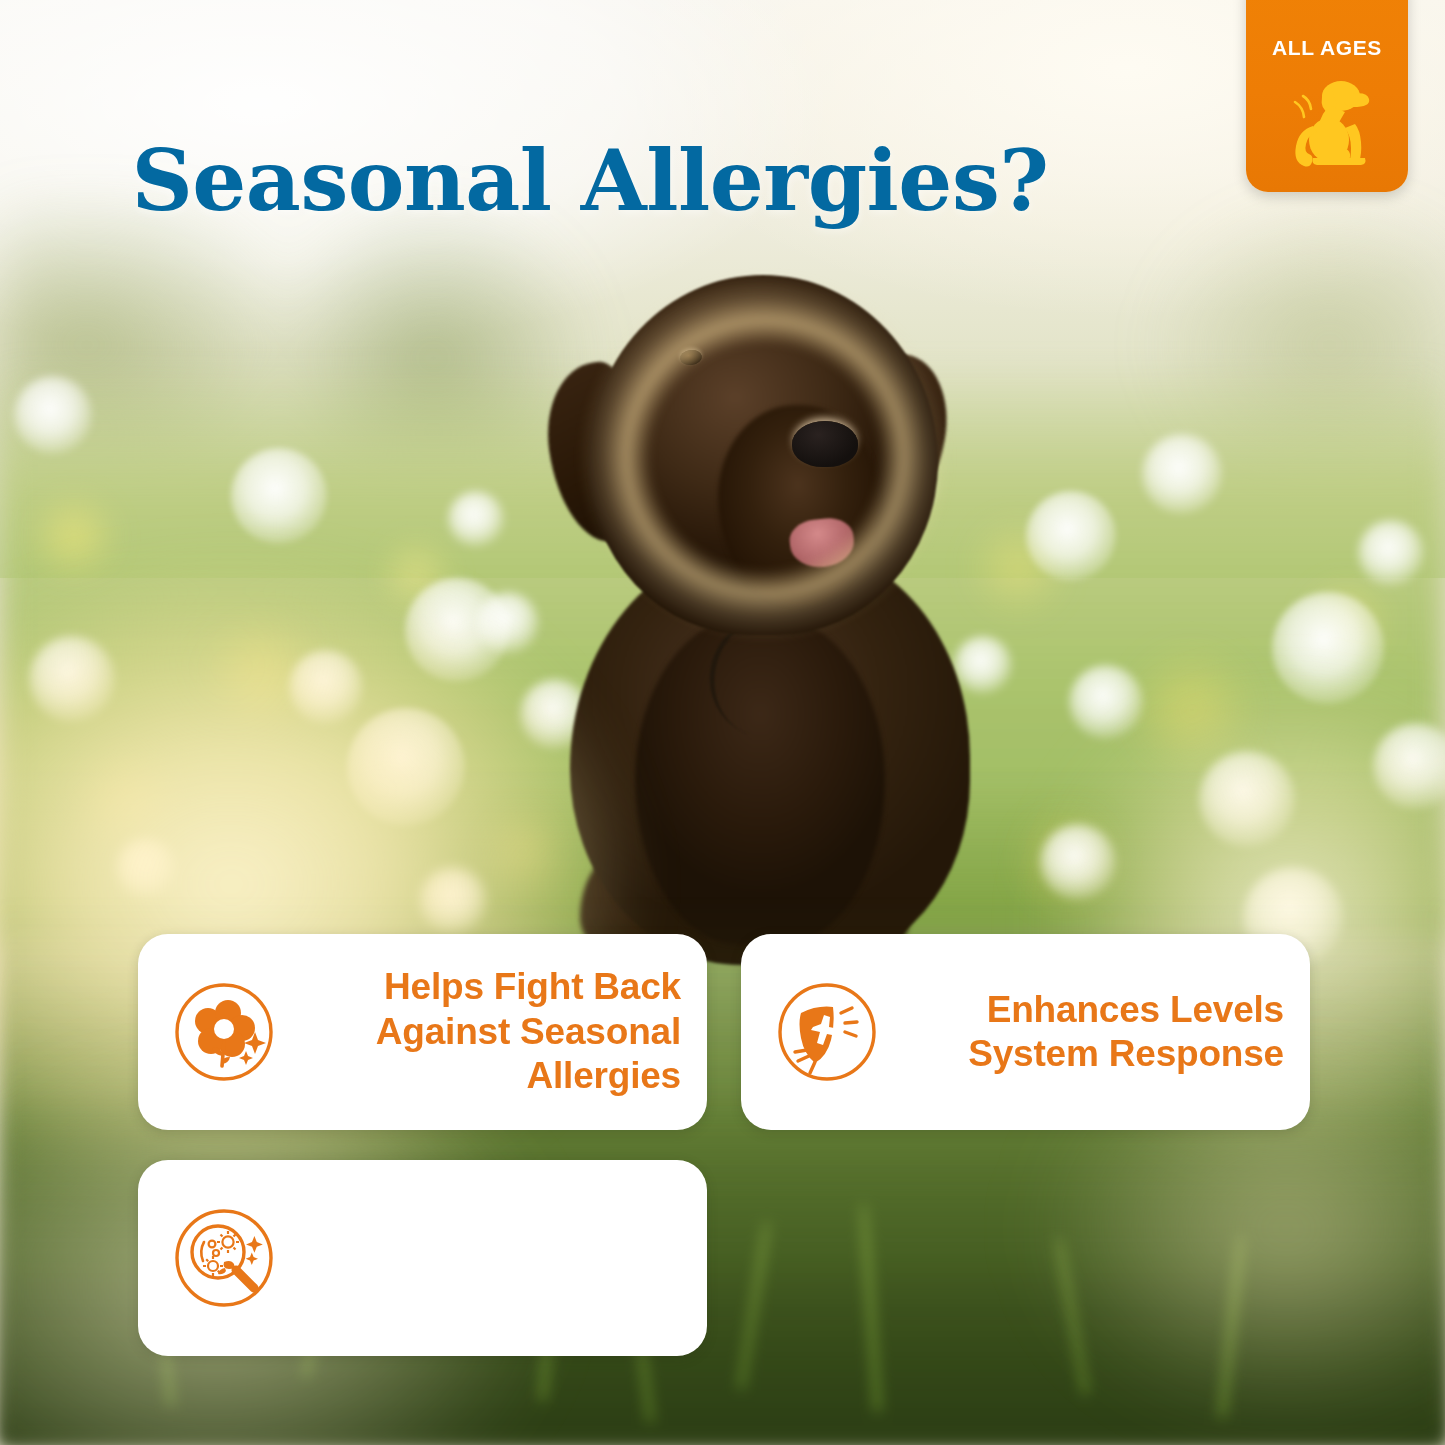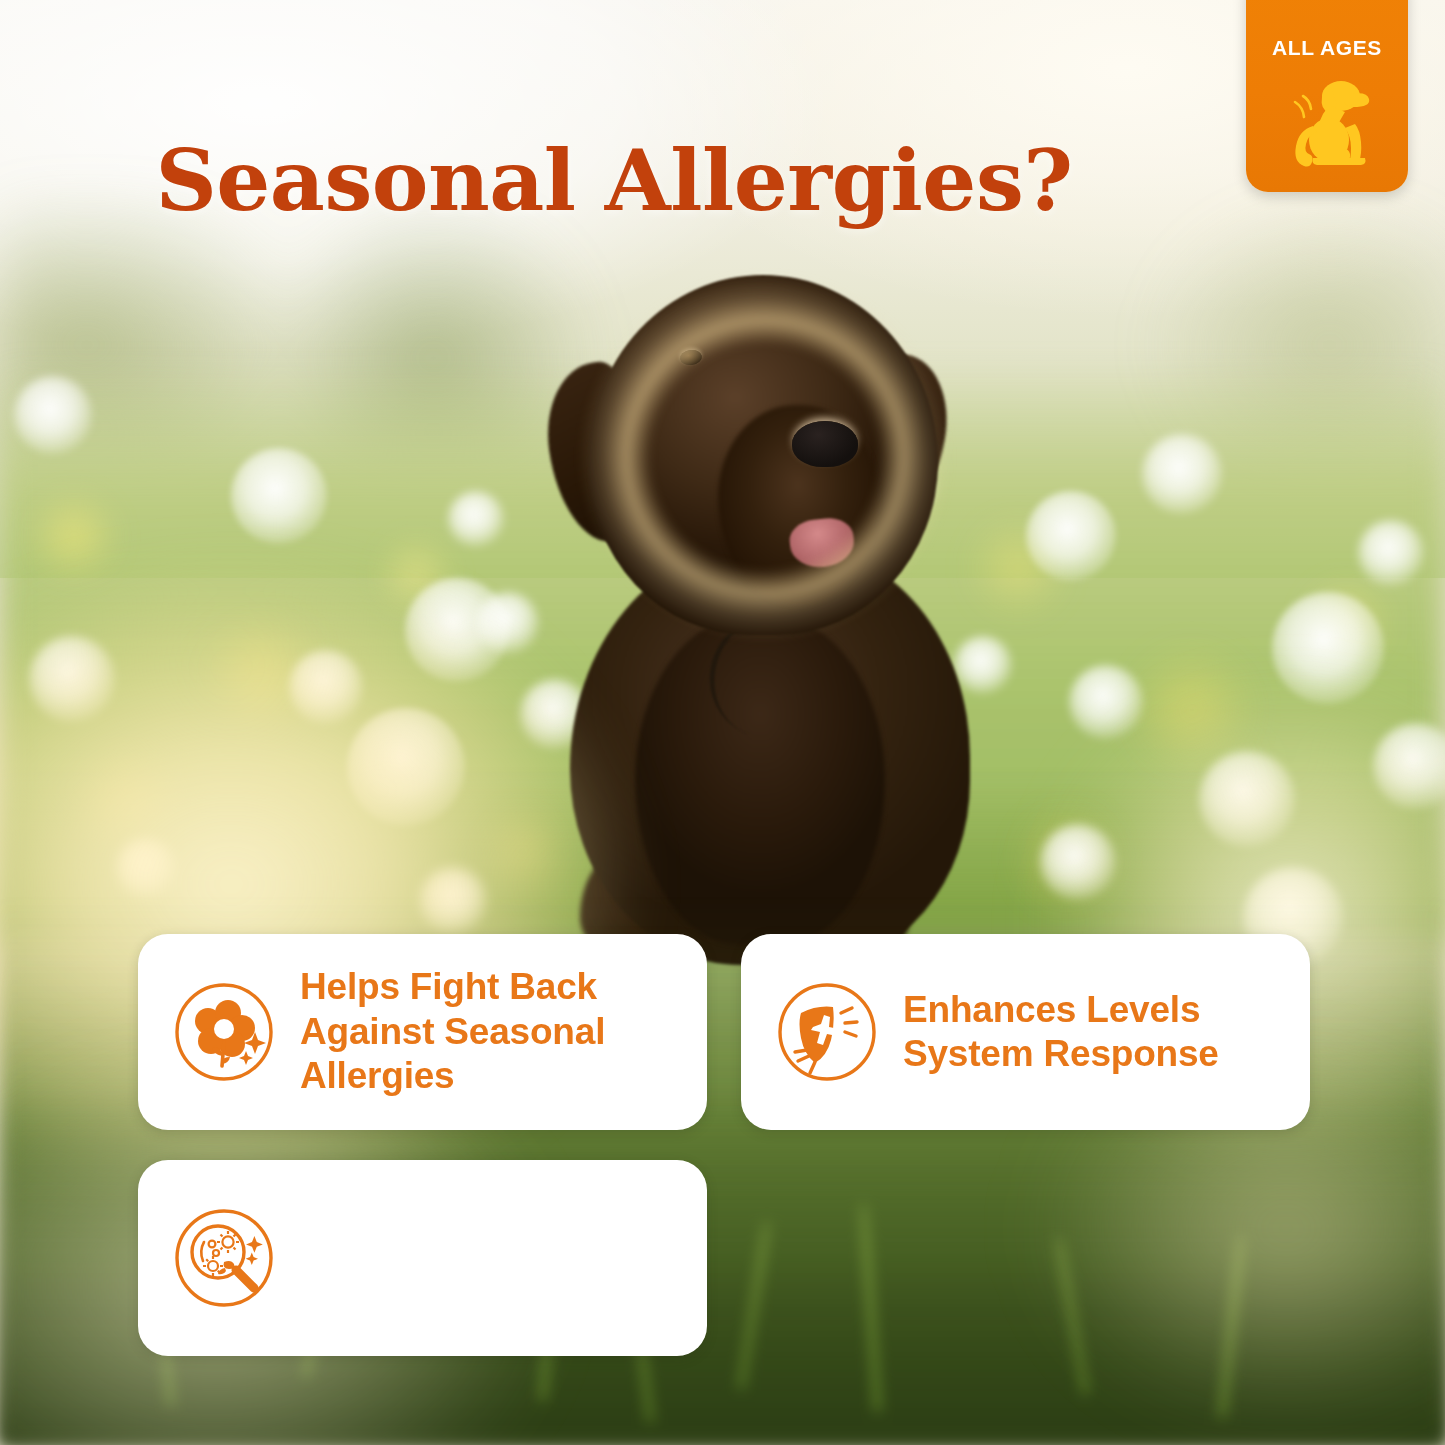--- a/index.html
+++ b/index.html
@@ -179,24 +179,23 @@
 
   
   .headline {
     position: absolute;
     left: 0; top: 78px; width: 1180px;
     text-align: center;
     font-family: "DejaVu Serif", "Liberation Serif", serif;
     font-weight: bold;
     font-size: 85px;
     line-height: 1.06;
-    color: #c2410c;
+    color: #0369a1;
     letter-spacing: -0.5px;
     text-shadow: 0 2px 10px rgba(255,255,255,0.55);
-    padding-left: 24px;
   }
   .headline .l2 { display: block; }
 
   
   .badge {
     position: absolute;
     left: 1246px; top: -30px;
     width: 162px; height: 222px;
     background: linear-gradient(180deg, #F08206 0%, #EE7D05 55%, #E87804 100%);
     border-radius: 22px;
@@ -218,20 +217,21 @@
   
   .cards {
     position: absolute;
     left: 138px; top: 934px;
     width: 1172px;
     display: grid;
     grid-template-columns: 569px 569px;
     grid-template-rows: 196px 196px;
     column-gap: 34px;
     row-gap: 30px;
+    text-align: right;
   }
   .card {
     background: #ffffff;
     border-radius: 30px;
     display: flex;
     align-items: center;
     padding: 0 26px 0 34px;
     box-sizing: border-box;
     box-shadow: 0 3px 12px rgba(40,45,20,0.18);
   }

